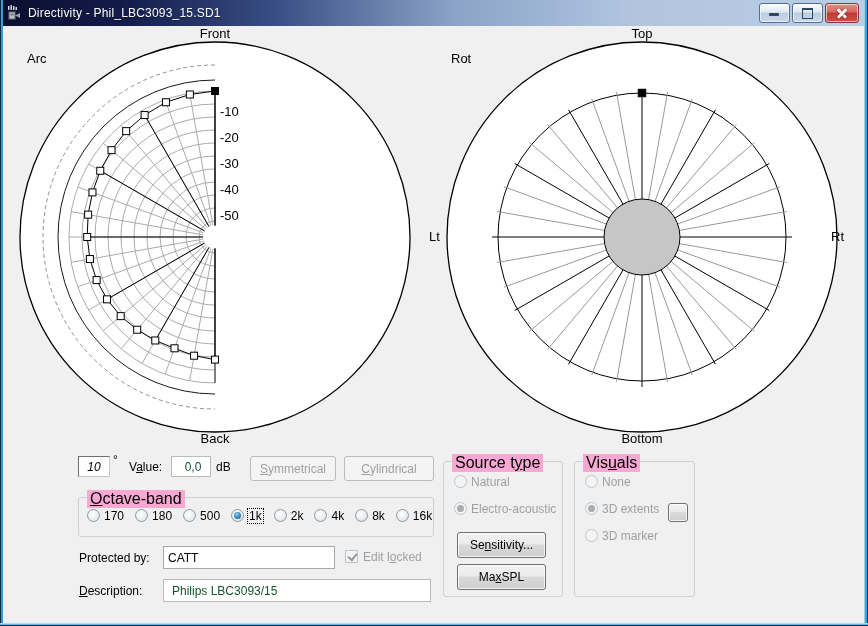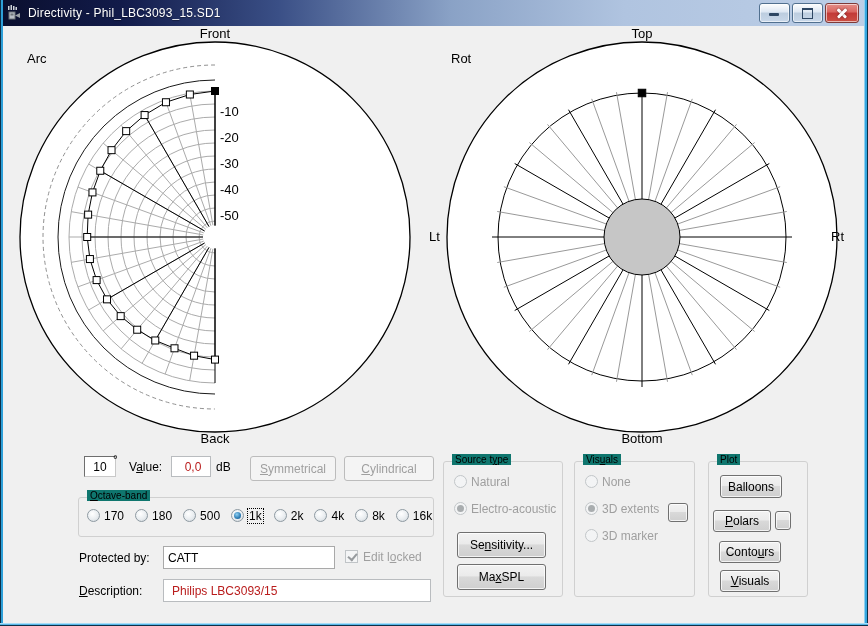--- a/index.html
+++ b/index.html
@@ -29,28 +29,28 @@
   
   svg.plot{position:absolute;}
   .plot-label{position:absolute;font-size:13px;color:#000;white-space:nowrap;z-index:5;}
   .centered{transform:translateX(-50%);}
   
   .lbl{position:absolute;font-size:12px;color:#000;white-space:nowrap;}
   .lbl.dis{color:#9f9f9f;}
   .edit{position:absolute;box-sizing:border-box;font-family:"Liberation Sans",sans-serif;font-size:12px;color:#000;
         background:#fff;border:1px solid #a9a9a9;padding:0 4px;outline:none;}
   .edit.sunken{border-color:#6e6e6e #c8c8c8 #c8c8c8 #6e6e6e;text-align:center;padding:0;}
-  .edit.dis{color:#b91c1c;border-color:#b9bcbf;padding-left:8px;}
+  .edit.dis{color:#14532d;border-color:#b9bcbf;padding-left:8px;}
   .btn{position:absolute;box-sizing:border-box;display:flex;align-items:center;justify-content:center;
        font-family:"Liberation Sans",sans-serif;font-size:12px;color:#000;border:1px solid #707070;border-radius:3px;
        background:linear-gradient(to bottom,#f2f2f2 0%,#ebebeb 45%,#d9d9d9 50%,#cfcfcf 100%);
        box-shadow:inset 0 0 0 1px rgba(255,255,255,.75);cursor:default;white-space:nowrap;}
   .btn.dis{color:#9f9f9f;border-color:#bcbcbc;background:#f4f4f4;box-shadow:none;}
   .groupbox{position:absolute;box-sizing:border-box;border:1px solid #d0d0d0;border-radius:3px;}
-  .gb-label{position:absolute;top:-8px;left:8px;background:#0f766e;padding:0 3px;font-size:10px;color:#000;white-space:nowrap;}
+  .gb-label{position:absolute;top:-8px;left:8px;background:#f9a8d4;padding:0 3px;font-size:16px;color:#000;white-space:nowrap;}
   .radio-item{position:absolute;display:flex;align-items:flex-start;gap:4px;font-size:12px;color:#000;white-space:nowrap;}
   .radio-item.dis{color:#9f9f9f;}
   .radio{width:13px;height:13px;box-sizing:border-box;border-radius:50%;border:1px solid #8e9aa2;flex:none;position:relative;
          background:radial-gradient(circle at 40% 35%,#ffffff 0%,#e9edf0 55%,#ccd3d8 100%);}
   .radio.sel::after{content:"";position:absolute;inset:2px;border-radius:50%;
          background:radial-gradient(circle at 40% 35%,#8fd0f2 0%,#2d7cb4 60%,#1b5680 100%);}
   .radio.dis{border-color:#c2c6c9;background:#f3f4f5;}
   .radio.dis.sel::after{background:#a9adaf;}
   .focus-rect{outline:1px dotted #000;outline-offset:0px;padding:0 1px;}
   .octave-row{position:absolute;left:8px;top:11px;display:flex;gap:11px;}
@@ -206,21 +206,21 @@
 
   <div class="plot-label" style="left:27px;top:51px;">Arc</div>
   <div class="plot-label centered" style="left:215px;top:26px;">Front</div>
   <div class="plot-label centered" style="left:215px;top:431px;">Back</div>
   <div class="plot-label" style="left:451px;top:51px;">Rot</div>
   <div class="plot-label centered" style="left:642px;top:26px;">Top</div>
   <div class="plot-label centered" style="left:642px;top:431px;">Bottom</div>
   <div class="plot-label" style="left:429px;top:229px;">Lt</div>
   <div class="plot-label" style="left:831px;top:229px;">Rt</div>
 
-  <input class="edit sunken" style="left: 84px; top: 456px; width: 32px; height: 21px;" value="10">
+  <input class="edit sunken" style="left: 78px; top: 456px; width: 32px; height: 21px; font-style: italic;" value="10">
   <span class="lbl" style="left:113px;top:453px;">°</span>
   <span class="lbl" style="left:129px;top:460px;">V<u>a</u>lue:</span>
   <input class="edit dis" disabled="" style="left: 171px; top: 456px; width: 40px; height: 21px; text-align: center;" value="0,0">
   <span class="lbl" style="left:216px;top:460px;">dB</span>
   <div class="btn dis" style="left:250px;top:456px;width:86px;height:25px;"><u>S</u>ymmetrical</div>
   <div class="btn dis" style="left:344px;top:456px;width:90px;height:25px;"><u>C</u>ylindrical</div>
 
   <div class="groupbox" style="left:78px;top:497px;width:356px;height:40px;">
     <span class="gb-label"><u>O</u>ctave-band</span>
     <div class="octave-row">
@@ -283,28 +283,20 @@
         <span class="radio dis sel"></span>
         <span>3D extents</span>
       </label>
     <div class="btn" style="left:93px;top:41px;width:20px;height:19px;"></div>
     <label class="radio-item dis" style="left:10px;top:67px;">
         <span class="radio dis"></span>
         <span>3D marker</span>
       </label>
   </div>
 
-  <div class="groupbox" style="left:708px;top:461px;width:100px;height:136px;">
-    <span class="gb-label">Plot</span>
-    <div class="btn" style="left:11px;top:13px;width:62px;height:23px;">Balloons</div>
-    <div class="btn" style="left:4px;top:48px;width:58px;height:22px;"><u>P</u>olars</div>
-    <div class="btn" style="left:66px;top:49px;width:16px;height:19px;"></div>
-    <div class="btn" style="left:10px;top:79px;width:62px;height:22px;">Conto<u>u</u>rs</div>
-    <div class="btn" style="left:11px;top:108px;width:60px;height:22px;"><u>V</u>isuals</div>
-  </div>
 
   <span class="lbl" style="left:79px;top:551px;">Protected by:</span>
   <input class="edit" style="left: 163px; top: 546px; width: 172px; height: 23px;" value="CATT">
   <span class="checkbox" style="left:345px;top:550px;">
       <span class="check"></span>
     </span>
   <span class="lbl dis" style="left:363px;top:550px;">Edit l<u>o</u>cked</span>
   <span class="lbl" style="left:79px;top:584px;"><u>D</u>escription:</span>
   <input class="edit dis" disabled="" style="left: 163px; top: 579px; width: 268px; height: 23px;" value="Philips LBC3093/15">
 

